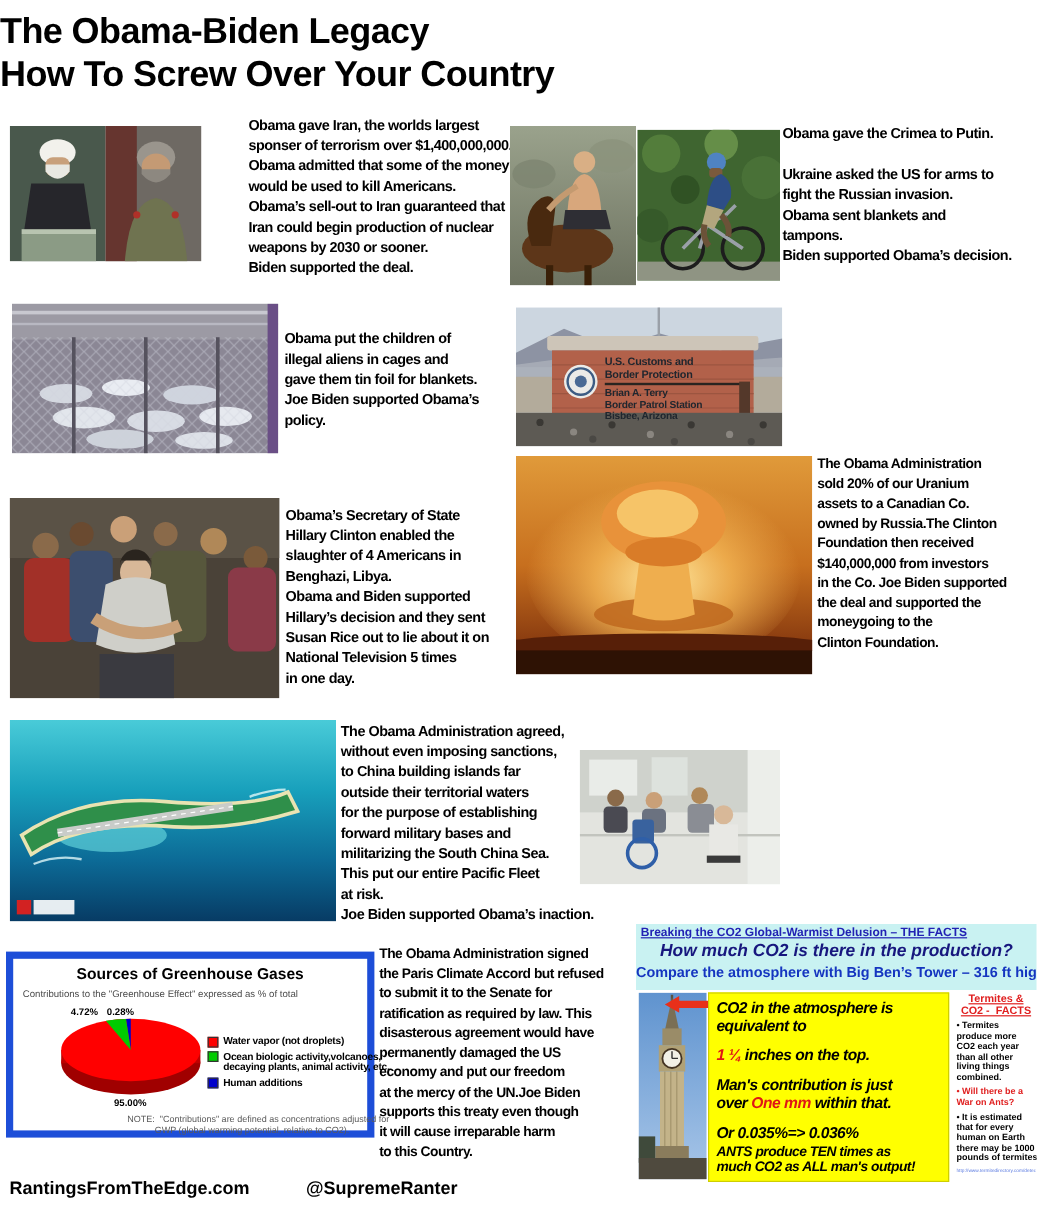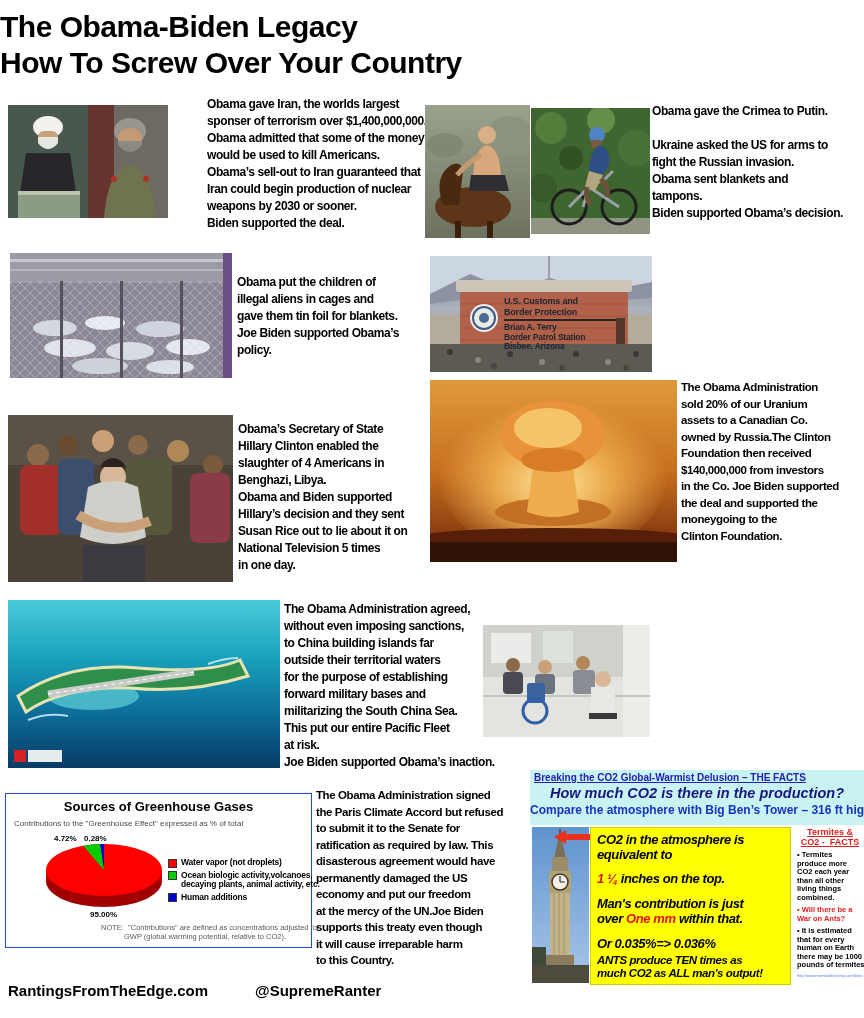--- a/index.html
+++ b/index.html
@@ -19,21 +19,21 @@
   .ybox{position:absolute;left:590px;top:827px;width:201px;height:158px;background:#ffff00;border:1px solid #cfcf00;
         box-sizing:border-box;padding:4px 0 0 6px;font-style:italic;font-weight:700;color:#000;}
   .ybox p{margin:0;white-space:pre;letter-spacing:-0.4px;}
   .red{color:#e01515;}
   .term{position:absolute;left:797px;top:827px;width:66px;}
   .term .thead{font-size:9px;font-weight:700;color:#e02020;text-decoration:underline;text-align:center;white-space:pre;line-height:10px;}
   .term .tf{font-size:7.5px;font-weight:700;line-height:8.5px;white-space:pre;margin-top:4px;}
   .term .tf.red{color:#e02020;}
   .turl{font-size:4px;color:#5a7ae0;margin-top:3px;white-space:pre;overflow:hidden;}
   
-  .chart{position:absolute;left:5px;top:793px;width:307px;height:155px;background:#fff;border:1px solid #1d4ed8;box-sizing:border-box;}
+  .chart{position:absolute;left:5px;top:793px;width:307px;height:155px;background:#fff;border:6px solid #1d4ed8;box-sizing:border-box;}
   .ctitle{position:absolute;left:0;right:0;top:5px;text-align:center;font-size:13px;font-weight:700;}
   .csub{position:absolute;left:8px;top:25px;font-size:8px;color:#4a4a4a;white-space:pre;}
   .clabel{position:absolute;font-size:8px;font-weight:700;}
   .legend{position:absolute;left:162px;top:64px;width:142px;}
   .lrow{display:flex;align-items:flex-start;margin-bottom:3px;}
   .lsq{width:9px;height:9px;margin-right:4px;flex:0 0 9px;border:1px solid #333;box-sizing:border-box;margin-top:0.5px;}
   .ltxt{font-size:8.5px;font-weight:700;line-height:9.5px;white-space:pre;letter-spacing:-0.2px;}
   .cnote{position:absolute;left:95px;top:129px;width:208px;font-size:7.5px;color:#5a5a5a;text-align:center;white-space:pre;line-height:9px;}
   .footer{position:absolute;top:982px;font-size:15px;font-weight:700;white-space:pre;}
   .arrow{position:absolute;left:554px;top:830px;width:40px;height:14px;}

